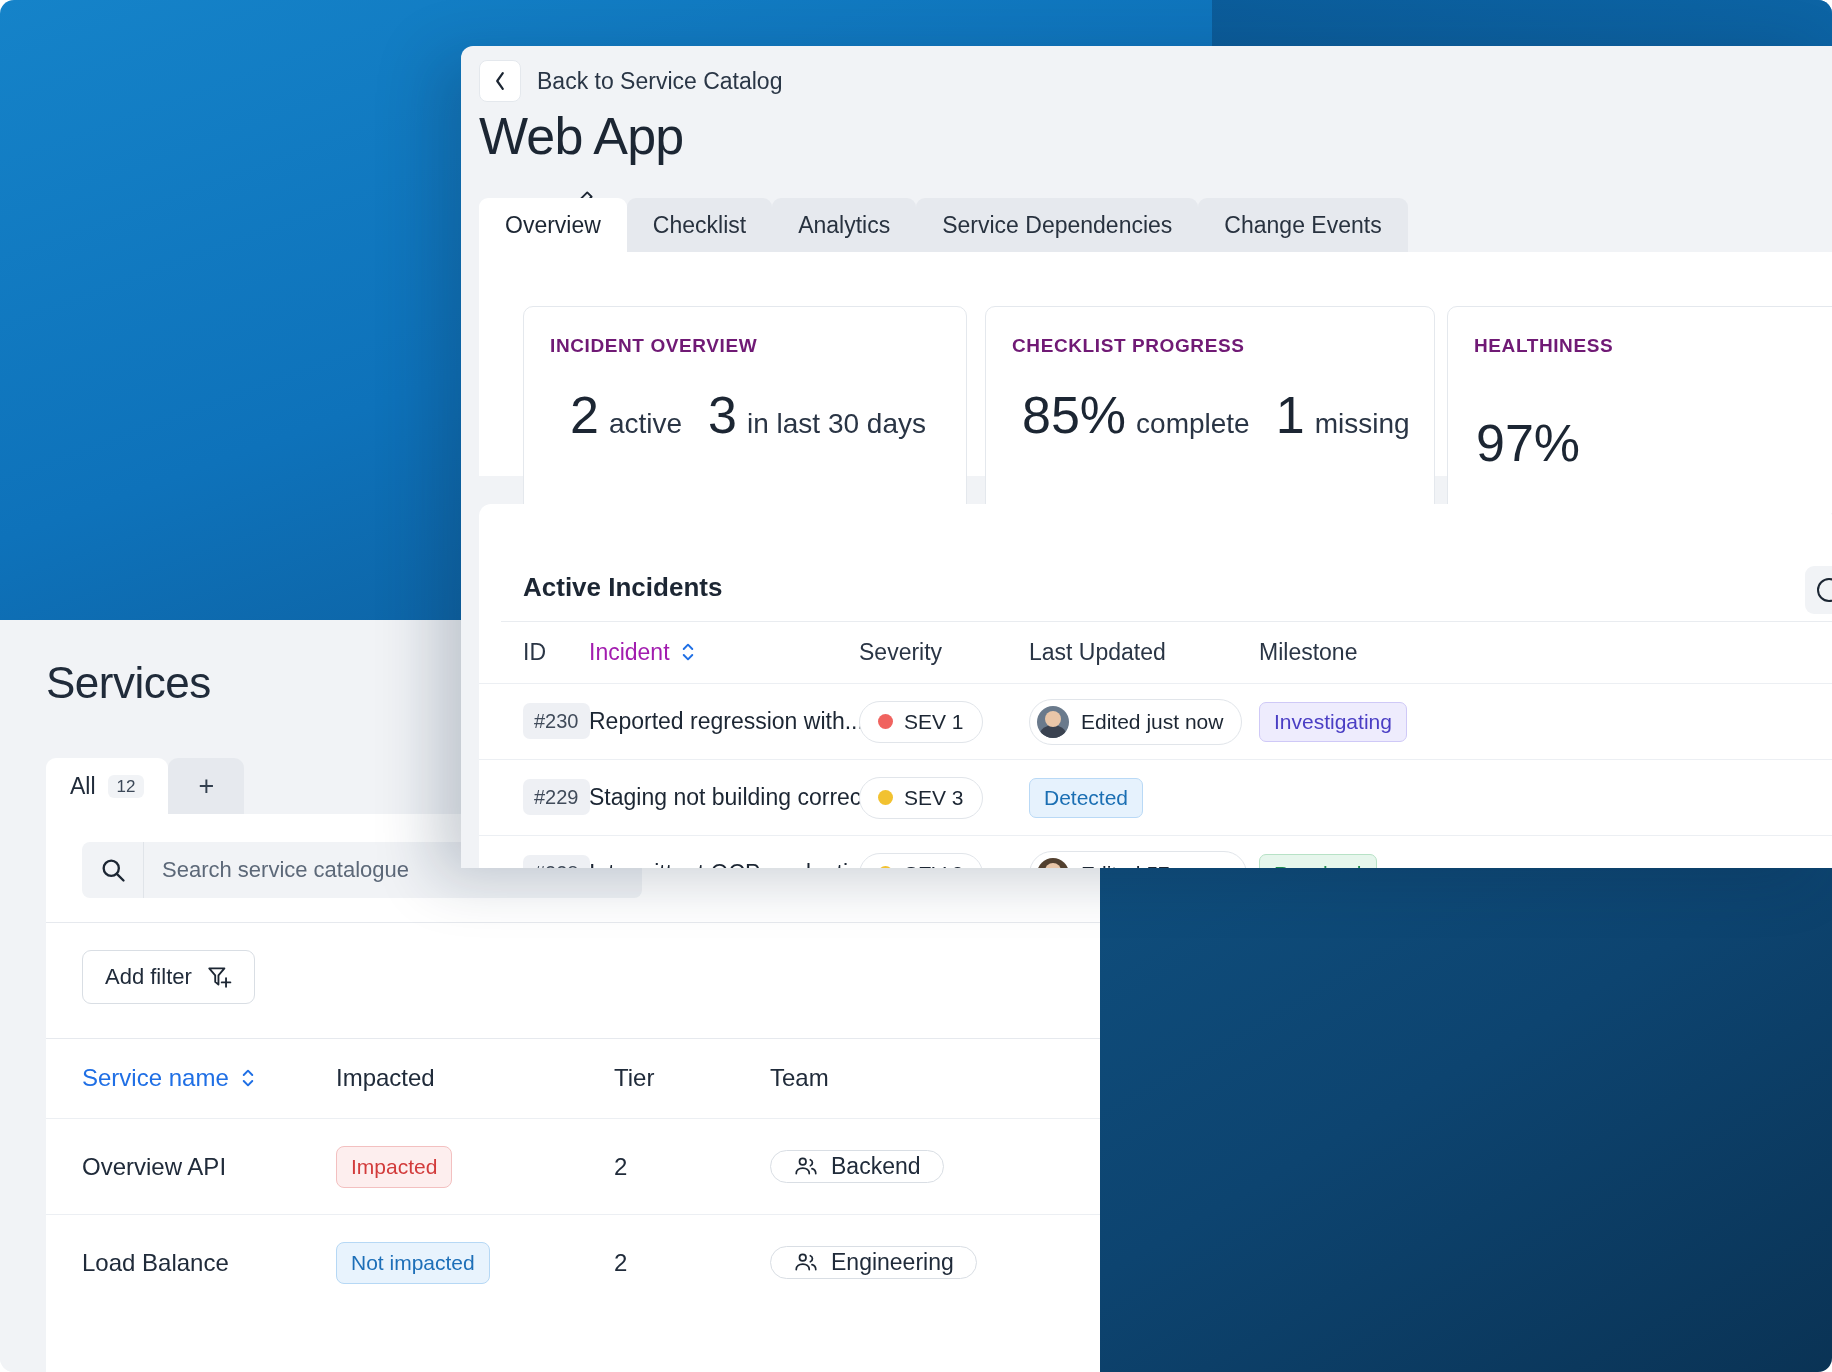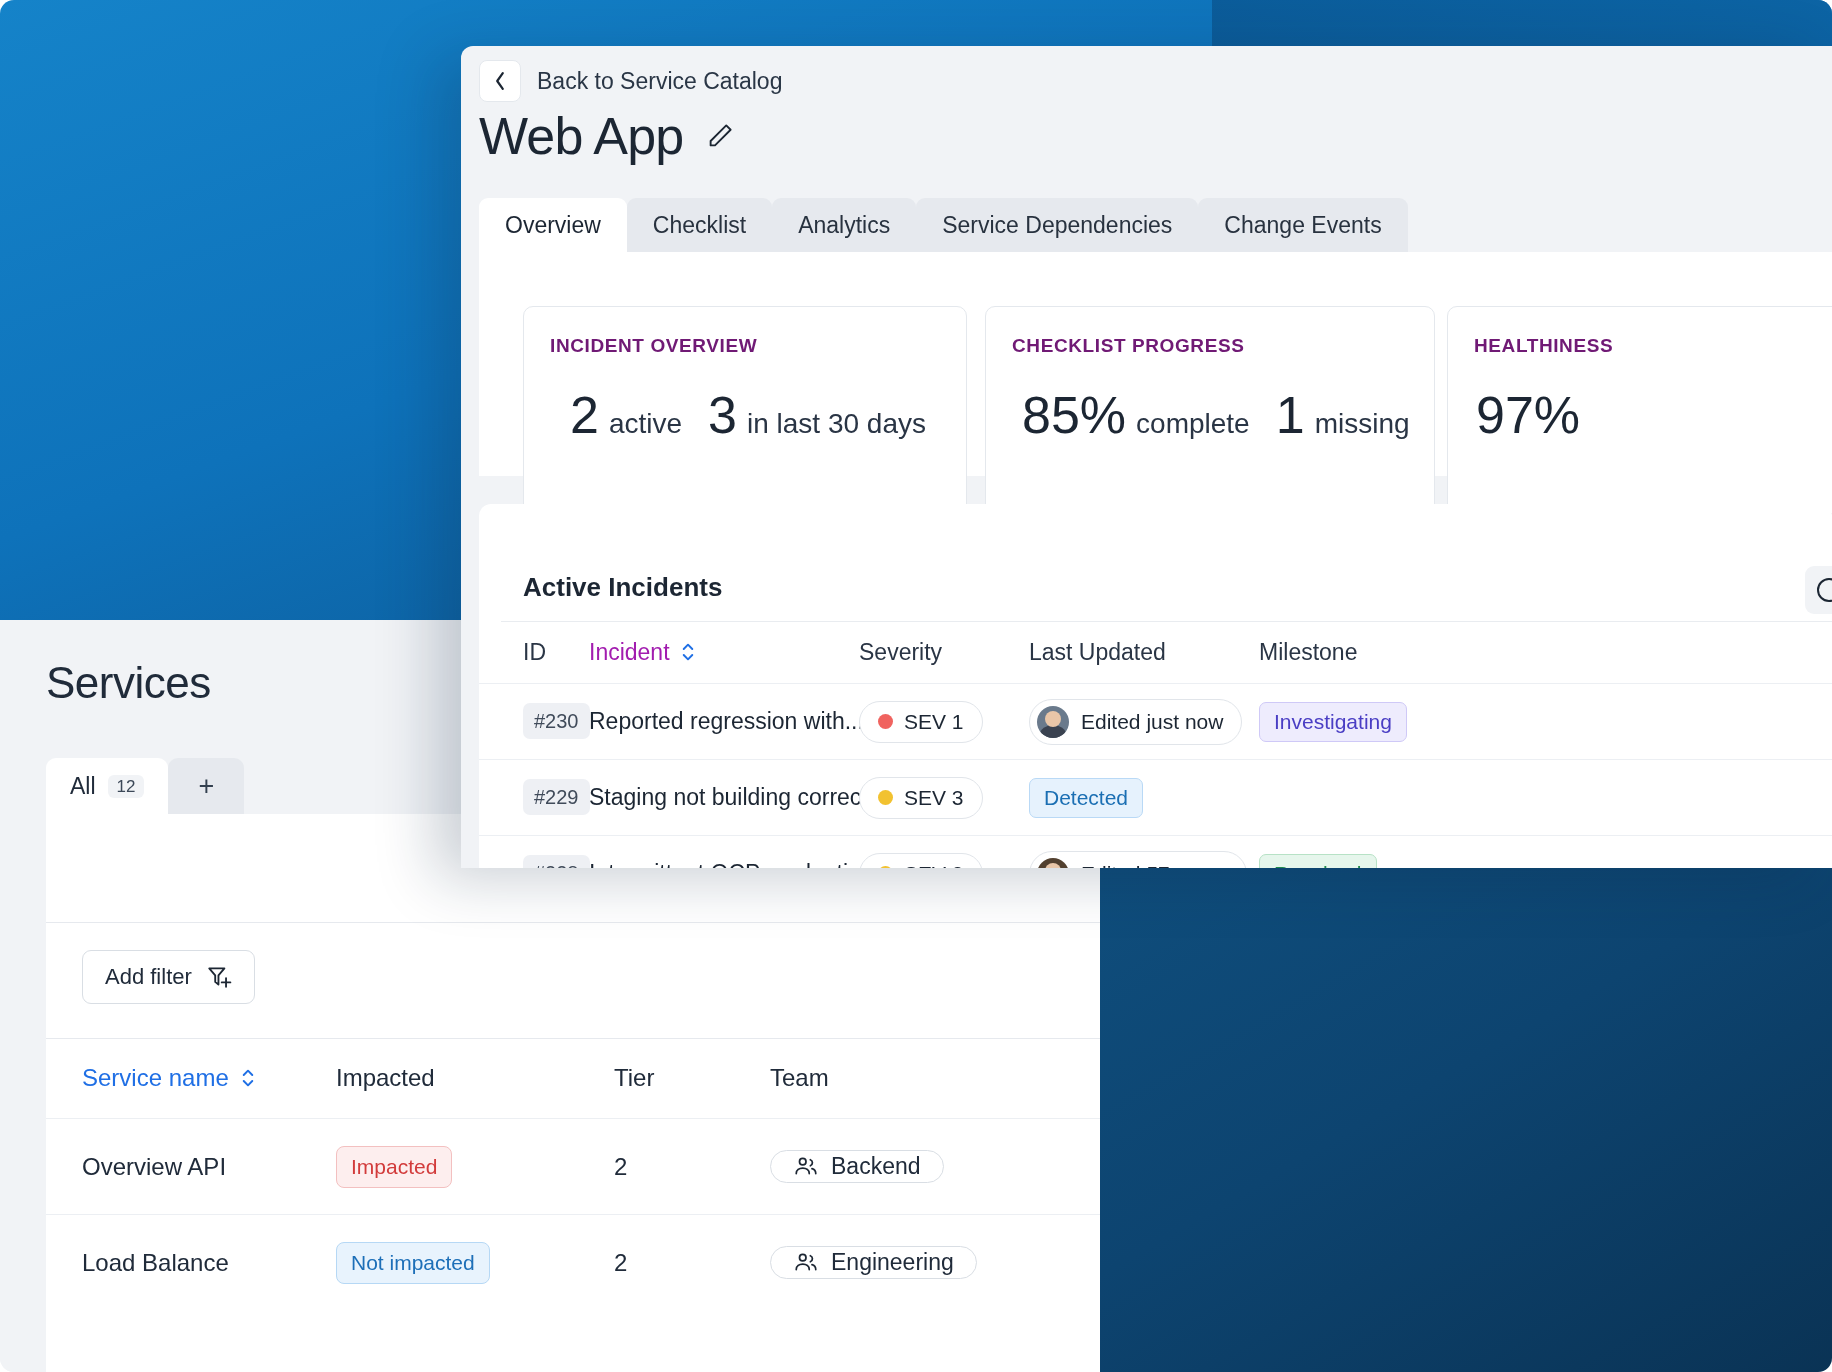--- a/index.html
+++ b/index.html
@@ -156,21 +156,21 @@
   }
   .back-btn {
     width: 42px; height: 42px; border-radius: 8px;
     background: #ffffff; border: 1px solid #e4e8ed;
     display: flex; align-items: center; justify-content: center;
     color: #202b3a; font-size: 20px;
   }
   .back-label { font-size: 23px; color: #2a3646; }
   .detail-title {
     position: absolute; left: 18px; top: 60px;
-    display: flex; align-items: center; gap: 22px;
+    display: flex; align-items: center; gap: 22px; flex-direction: column;
   }
   .detail-title h1 {
     font-size: 52px; font-weight: 400; color: #1c2633; letter-spacing: -0.8px;
   }
   .tabs {
     position: absolute; left: 18px; top: 152px;
     display: flex; align-items: flex-end;
   }
   .tab {
     height: 54px; padding: 0 26px;
@@ -199,21 +199,21 @@
   .card-stats {
     position: absolute; left: 26px; top: 78px;
     display: flex; align-items: baseline; gap: 26px;
     white-space: nowrap;
   }
   .stat { display: flex; align-items: baseline; gap: 10px; }
   .stat .big { font-size: 52px; color: #1c2633; font-weight: 400; }
   .stat .sub { font-size: 28px; color: #2a3545; }
   .card1 .card-stats { left: 46px; }
   .card2 .card-stats { left: 36px; }
-  .card3 .card-stats { left: 28px; }
+  .card3 .card-stats { left: 28px; margin-top: 28px; }
 
   
   .incidents {
     position: absolute; left: 18px; top: 458px;
     width: 1353px; height: 364px;
     background: #ffffff; border-radius: 12px 12px 0 0;
   }
   .inc-title {
     position: absolute; left: 44px; top: 68px;
     font-size: 26px; font-weight: 700; color: #1c2633;
@@ -304,20 +304,29 @@
         <span>All</span>
         <span class="count">12</span>
       </div>
       <div class="svc-tab addtab">
         <span>+</span>
       </div>
     </div>
 
     <div class="svc-body">
 
+      <div class="search-row">
+        <div class="search-icon-box">
+          <svg width="28" height="28" viewBox="0 0 24 24" fill="none" stroke="#1c2633" stroke-width="2" stroke-linecap="round">
+            <circle cx="10.5" cy="10.5" r="6.5"></circle>
+              <line x1="15.5" y1="15.5" x2="21" y2="21"></line>
+          </svg>
+        </div>
+        <input class="search-input" type="text" placeholder="Search service catalogue" style="">
+      </div>
 
       <div class="svc-divider"></div>
 
       <div class="addfilter-btn">
         <span>Add filter</span>
         <span>
           <svg width="26" height="26" viewBox="0 0 24 24" fill="none" stroke="#1c2633" stroke-width="1.7" stroke-linecap="round" stroke-linejoin="round">
             <path d="M3 4h14l-5.5 6.5V19L8.5 16.5v-6z"></path>
             <line x1="18.5" y1="13" x2="18.5" y2="21"></line>
               <line x1="14.5" y1="17" x2="22.5" y2="17"></line>

